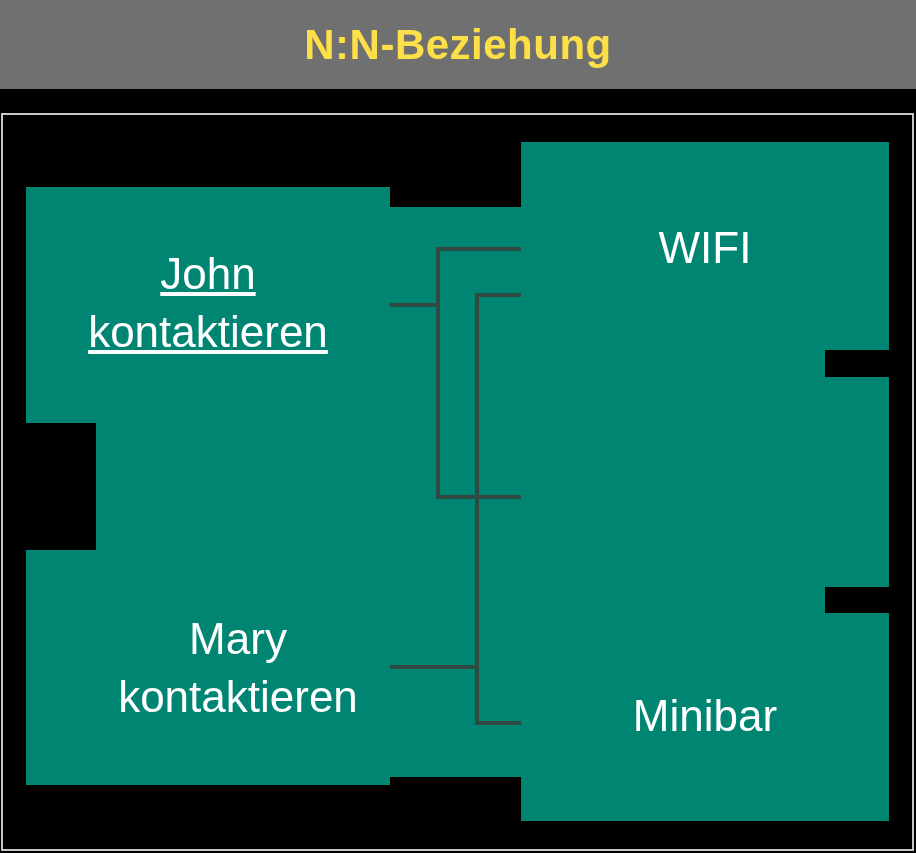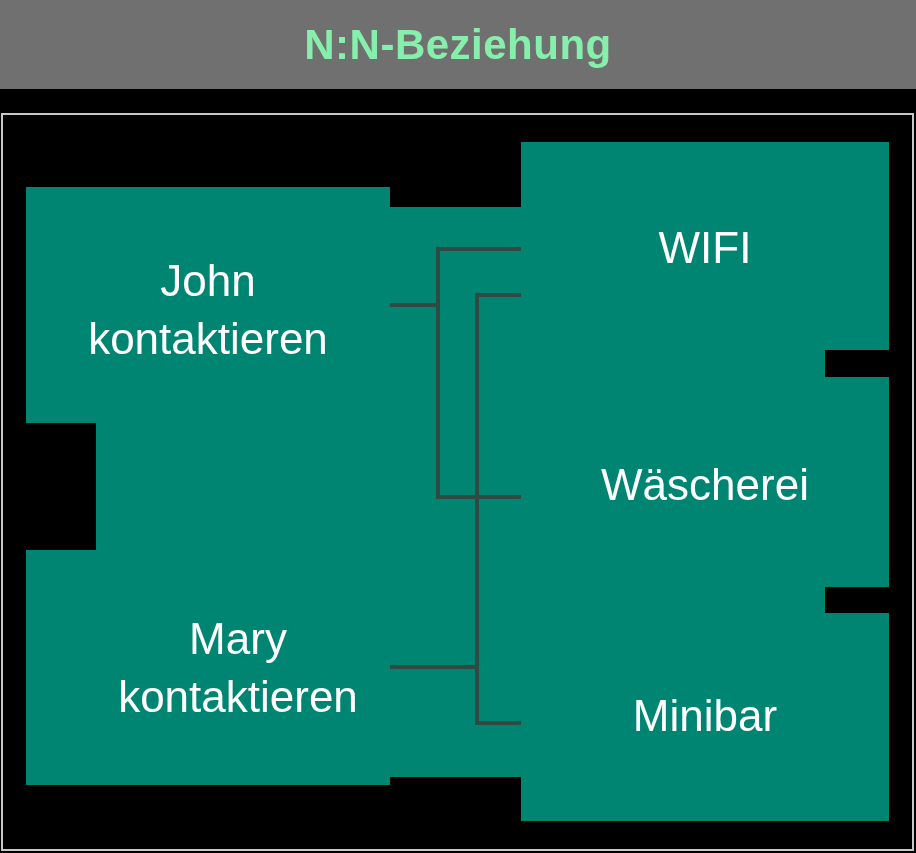--- a/index.html
+++ b/index.html
@@ -6,21 +6,21 @@
   .stage{
     position:relative;width:916px;height:853px;background:#000;overflow:hidden;
     font-family:"Liberation Sans", sans-serif;
   }
   
   .title-bar{
     position:absolute;left:0;top:0;width:916px;height:89px;background:#707070;
     display:flex;align-items:center;justify-content:center;
   }
   .title-bar h1{
-    margin:0;color:#86efac;font-size:42px;font-weight:700;letter-spacing:0.5px;
+    margin:0;color:#fde047;font-size:42px;font-weight:700;letter-spacing:0.5px;
   }
   
   .frame{
     position:absolute;left:1px;top:113px;width:909px;height:734px;
     border:2px solid #C9C7C5;background:#000;
   }
   .frame *{position:absolute;}
   
   .teal{background:#008573;}
   .left-box{left:23px;top:72px;width:364px;height:598px;}
@@ -40,21 +40,21 @@
   .line-mary-v{left:472px;top:178px;width:4px;height:432px;}
   .line-mary-wifi{left:474px;top:178px;width:44px;height:4px;}
   .line-mary-h{left:387px;top:550px;width:89px;height:4px;}
   .line-mary-minibar{left:474px;top:606px;width:44px;height:4px;}
   
   .label{
     color:#fff;font-size:44px;line-height:58px;text-align:center;
     font-weight:400;white-space:nowrap;
   }
   .label div{position:static;}
-  .label-john{left:23px;top:137px;width:364px;}
+  .label-john{left:23px;top:130px;width:364px;text-decoration:underline;}
   .label-mary{left:23px;top:495px;width:364px;padding-left:30px;}
   .label-wifi{left:518px;top:104px;width:368px;}
   .label-waescherei{left:518px;top:341px;width:368px;}
   .label-minibar{left:518px;top:572px;width:368px;text-align:center;}
 </style>
 </head>
 <body>
 
 <div class="stage">
 
@@ -86,17 +86,16 @@
       <div>John</div>
       <div>kontaktieren</div>
     </div>
 
     <div class="label label-mary">
       <div>Mary</div>
       <div>kontaktieren</div>
     </div>
 
     <div class="label label-wifi">WIFI</div>
-    <div class="label label-waescherei">Wäscherei</div>
     <div class="label label-minibar">Minibar</div>
 
   </div>
 </div>
 
 </body></html>

